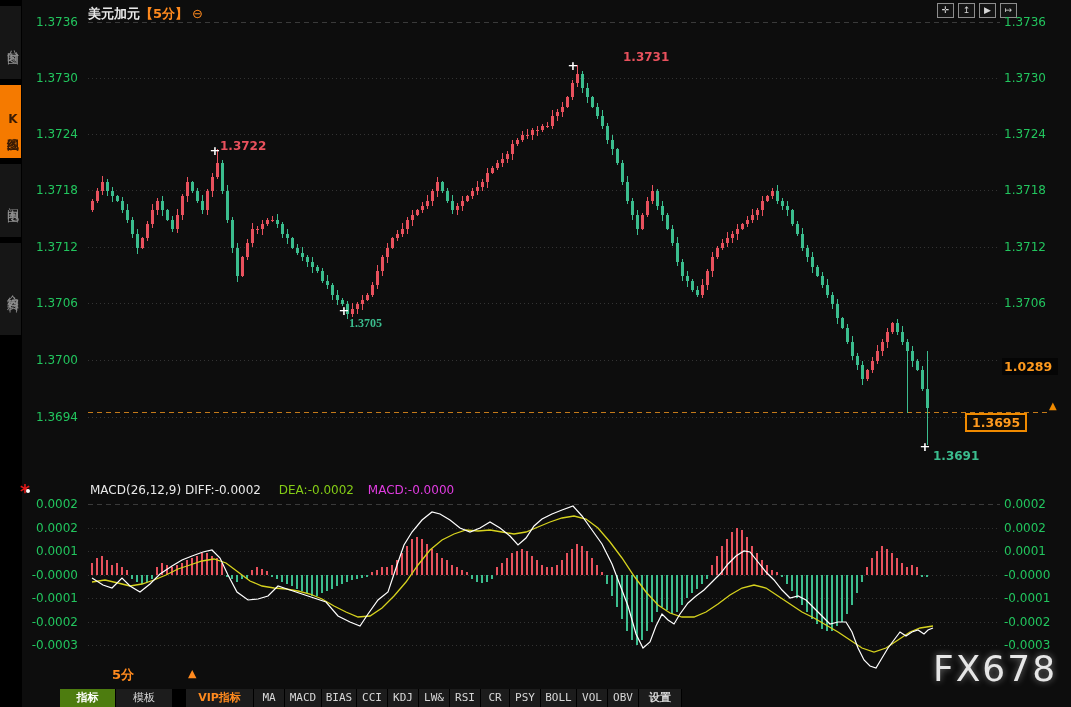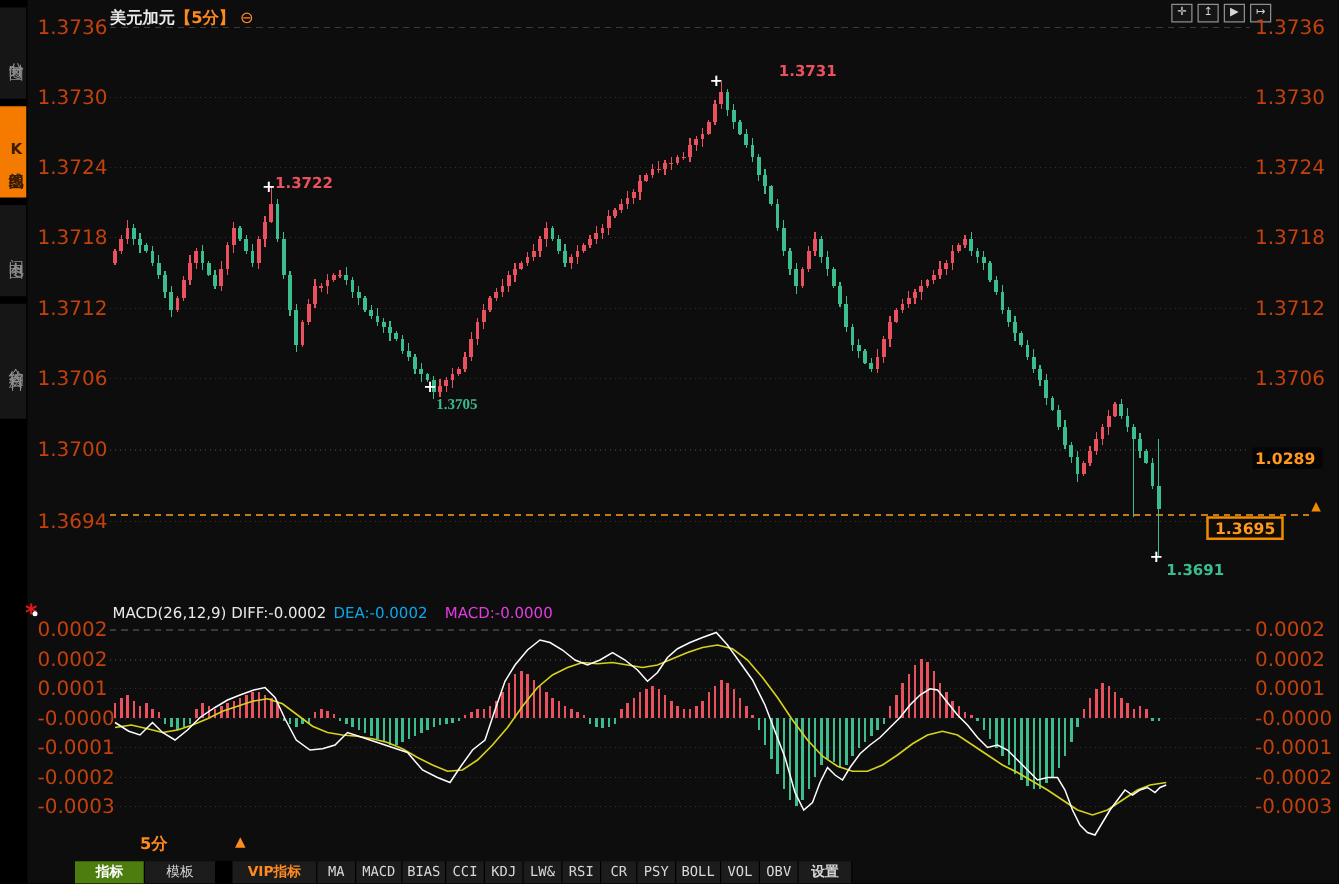--- a/index.html
+++ b/index.html
@@ -14,34 +14,34 @@
   .side-item.active{background:#f57a00;color:#3a1b04;font-weight:bold;}
   
   #hdr{position:absolute;left:88px;top:5px;font-size:13px;font-weight:bold;color:#e9e9e9;white-space:nowrap;}
   #hdr .period{color:#ff8a1e;}
   #hdr .minus{color:#ff8a1e;font-weight:normal;margin-left:4px;}
   
   #toolbar{position:absolute;left:937px;top:3px;display:flex;gap:4px;}
   .tool{width:15px;height:13px;border:1px solid #8d8d8d;color:#d6d6d6;font-size:9px;line-height:13px;
         text-align:center;background:#141414;cursor:pointer;}
   
-  .axlab{position:absolute;font-size:16px;color:#c2410c;line-height:12px;}
+  .axlab{position:absolute;font-size:12px;color:#22c55e;line-height:12px;}
   .axlab.l{left:30px;width:48px;text-align:right;}
   .axlab.r{left:1004px;text-align:left;}
   
   .tag{position:absolute;font-size:12.5px;font-weight:bold;color:#ff9a1e;}
   #tag-last{left:1002px;top:358px;background:#050505;padding:1px 6px 1px 2px;}
   #tag-cur{left:965px;top:413px;border:2px solid #f08a00;background:#100c06;padding:0 5px;}
   #cur-arrow{left:1049px;top:400px;color:#f08a00;font-size:10px;}
   
   .anno{position:absolute;font-size:12px;font-weight:bold;white-space:nowrap;}
   .cross{position:absolute;color:#fff;font-size:13px;font-weight:bold;transform:translate(-50%,-55%);line-height:13px;}
   
   #macd-hdr{position:absolute;left:90px;top:483px;font-size:12px;white-space:nowrap;}
-  #macd-hdr .w{color:#e8e8e8;} #macd-hdr .y{color:#0ea5e9;margin-left:2px;} #macd-hdr .m{color:#e03ce0;margin-left:10px;}
+  #macd-hdr .w{color:#e8e8e8;} #macd-hdr .y{color:#84cc16;margin-left:14px;} #macd-hdr .m{color:#e03ce0;margin-left:10px;}
   #ind-close{position:absolute;left:20px;top:483px;width:16px;height:16px;cursor:pointer;}
   #ind-close .star{position:absolute;left:0;top:-3px;color:#e01818;font-size:19px;font-weight:bold;}
   #ind-close .dot{position:absolute;left:6px;top:6px;width:4px;height:4px;border-radius:50%;background:#fff;}
   
   #period{position:absolute;left:112px;top:666px;color:#ff8a1e;font-size:13px;font-weight:bold;cursor:pointer;}
   #period-arrow{position:absolute;left:188px;top:667px;color:#ff8a1e;font-size:11px;cursor:pointer;}
   #tabs{position:absolute;left:60px;top:689px;height:18px;display:flex;background:#000;}
   .tab{height:18px;line-height:18px;text-align:center;font-size:11px;color:#d8d8d8;background:#1c1c1c;
        border-right:1px solid #000;cursor:pointer;font-family:"DejaVu Sans Mono","DejaVu Sans",monospace;}
   .tab.active{background:#4d7c0f;color:#fff;font-weight:bold;font-family:"DejaVu Sans",sans-serif;}
@@ -670,13 +670,14 @@
       <div class="tab " style="width: 30px;">LW&amp;</div>
       <div class="tab " style="width: 30px;">RSI</div>
       <div class="tab " style="width: 28px;">CR</div>
       <div class="tab " style="width: 30px;">PSY</div>
       <div class="tab " style="width: 35px;">BOLL</div>
       <div class="tab " style="width: 30px;">VOL</div>
       <div class="tab " style="width: 30px;">OBV</div>
       <div class="tab cjk" style="width: 42px; font-weight: bold;">设置</div>
     </div>
 
+  <div id="watermark">FX678</div>
 </div>
 
 </body></html>

